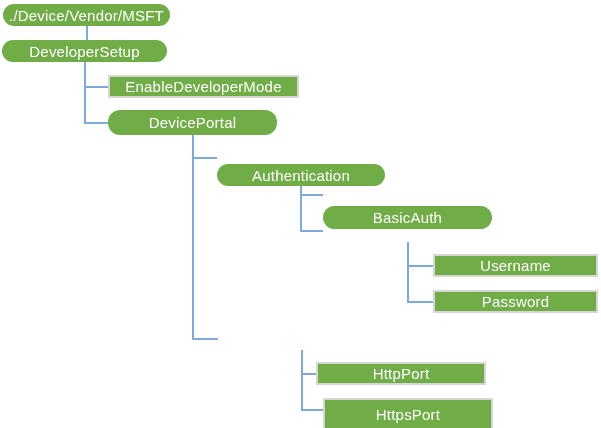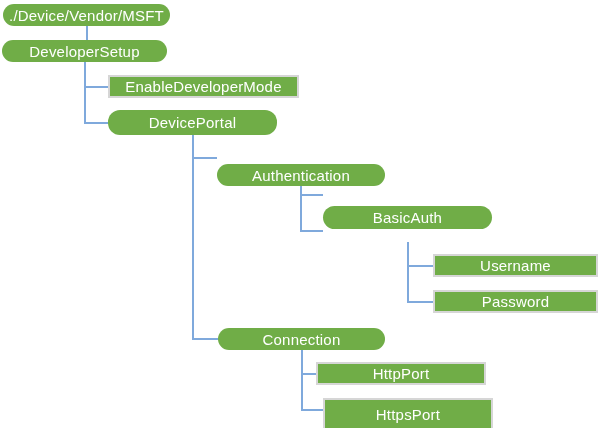--- a/index.html
+++ b/index.html
@@ -81,22 +81,19 @@
     </div>
     <div class="node rounded" style="left: 323px; top: 206px; width: 169px; height: 23px;">
       <span>BasicAuth</span>
     </div>
     <div class="node rect" style="left: 433px; top: 254px; width: 165px; height: 23px;">
       <span>Username</span>
     </div>
     <div class="node rect" style="left: 433px; top: 290px; width: 165px; height: 23px;">
       <span>Password</span>
     </div>
-    <div class="node rounded" style="left: 218px; top: 328px; width: 167px; height: 22px;">
-      <span>Connection</span>
-    </div>
     <div class="node rect" style="left: 316px; top: 362px; width: 170px; height: 23px;">
       <span>HttpPort</span>
     </div>
     <div class="node rect" style="left: 323px; top: 398px; width: 170px; height: 32px;">
       <span>HttpsPort</span>
     </div>
   </div>
 
 </body></html>

